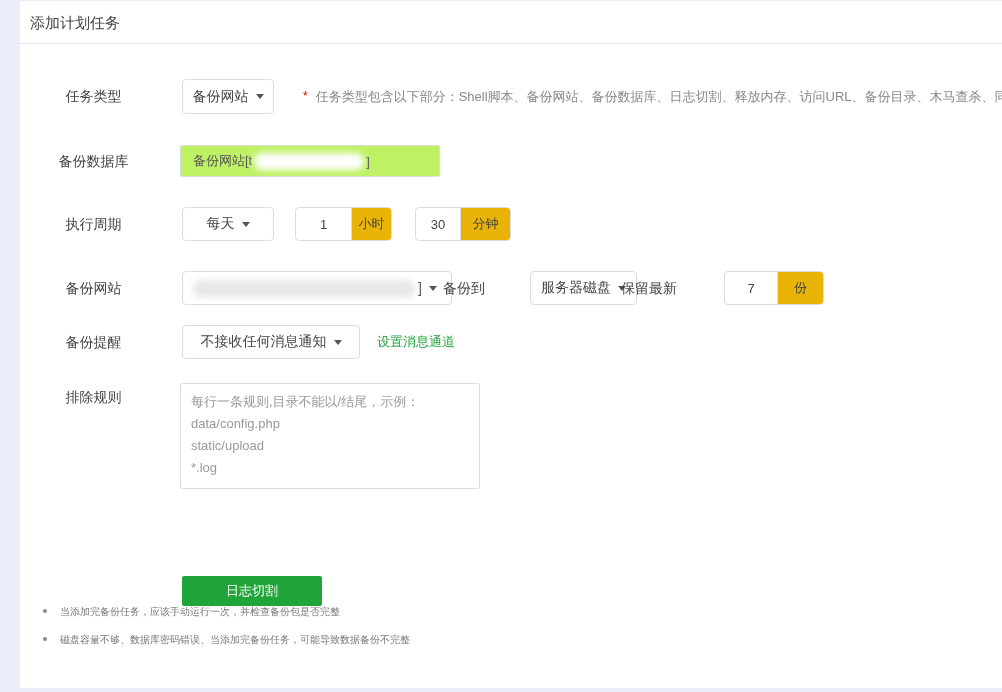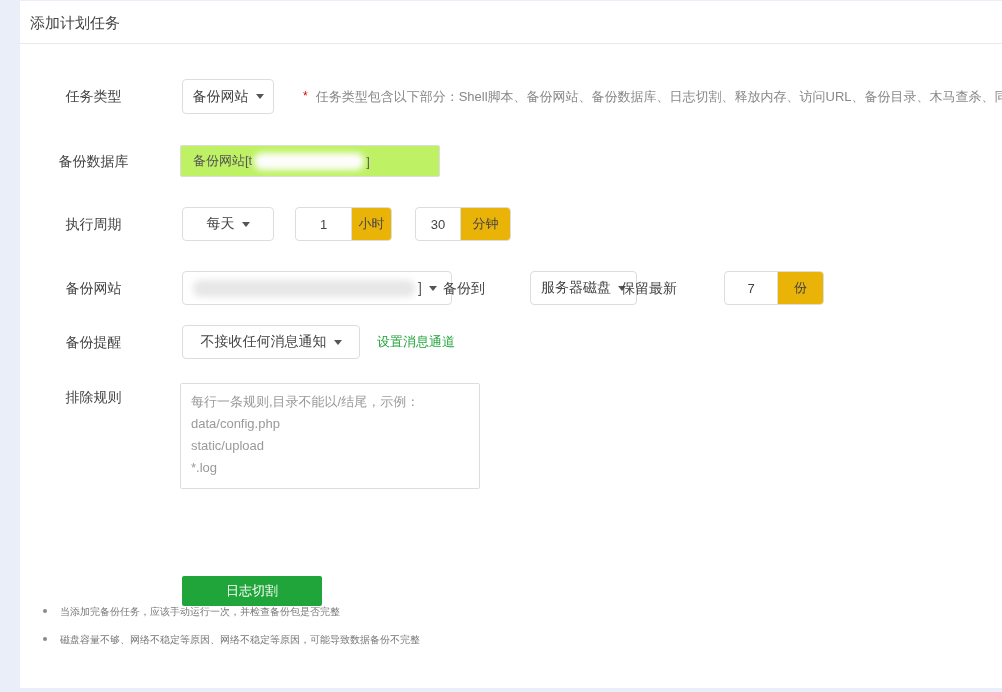--- a/index.html
+++ b/index.html
@@ -156,17 +156,17 @@
     <button class="submit-btn">日志切割</button>
   </div>
 
   <ul class="tips">
     <li>
       <span class="dot"></span>
       <span>当添加完备份任务，应该手动运行一次，并检查备份包是否完整</span>
     </li>
     <li>
       <span class="dot"></span>
-      <span>磁盘容量不够、网络不稳定等原因、网络不稳定等原因，可能导致数据备份不完整</span>
+      <span>磁盘容量不够、数据库密码错误、当添加完备份任务，可能导致数据备份不完整</span>
     </li>
   </ul>
 
 </div>
 
 </body></html>

